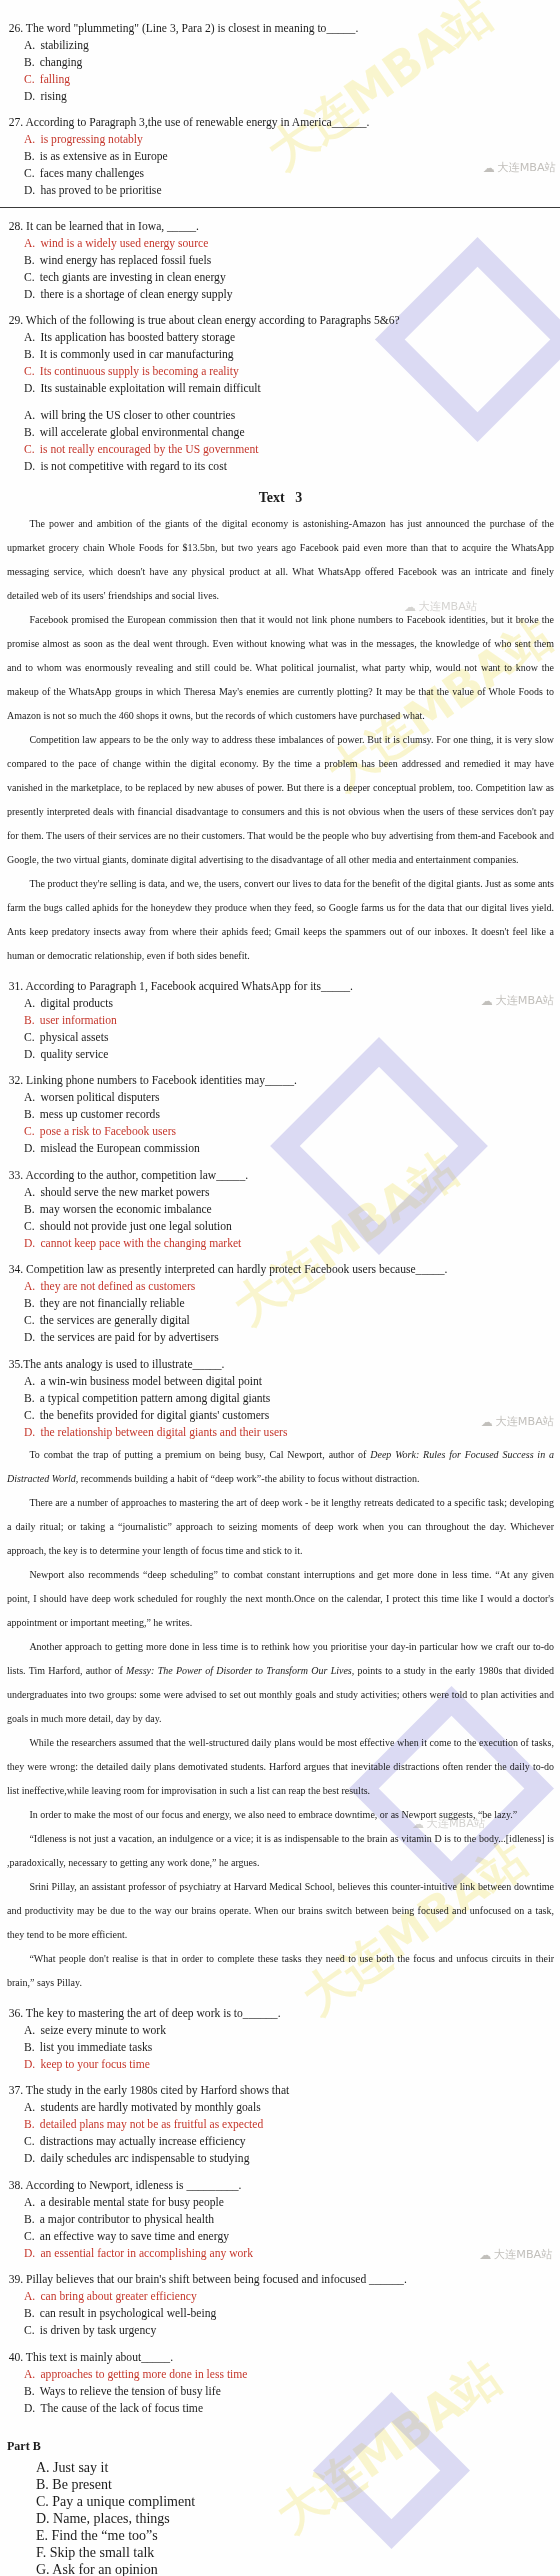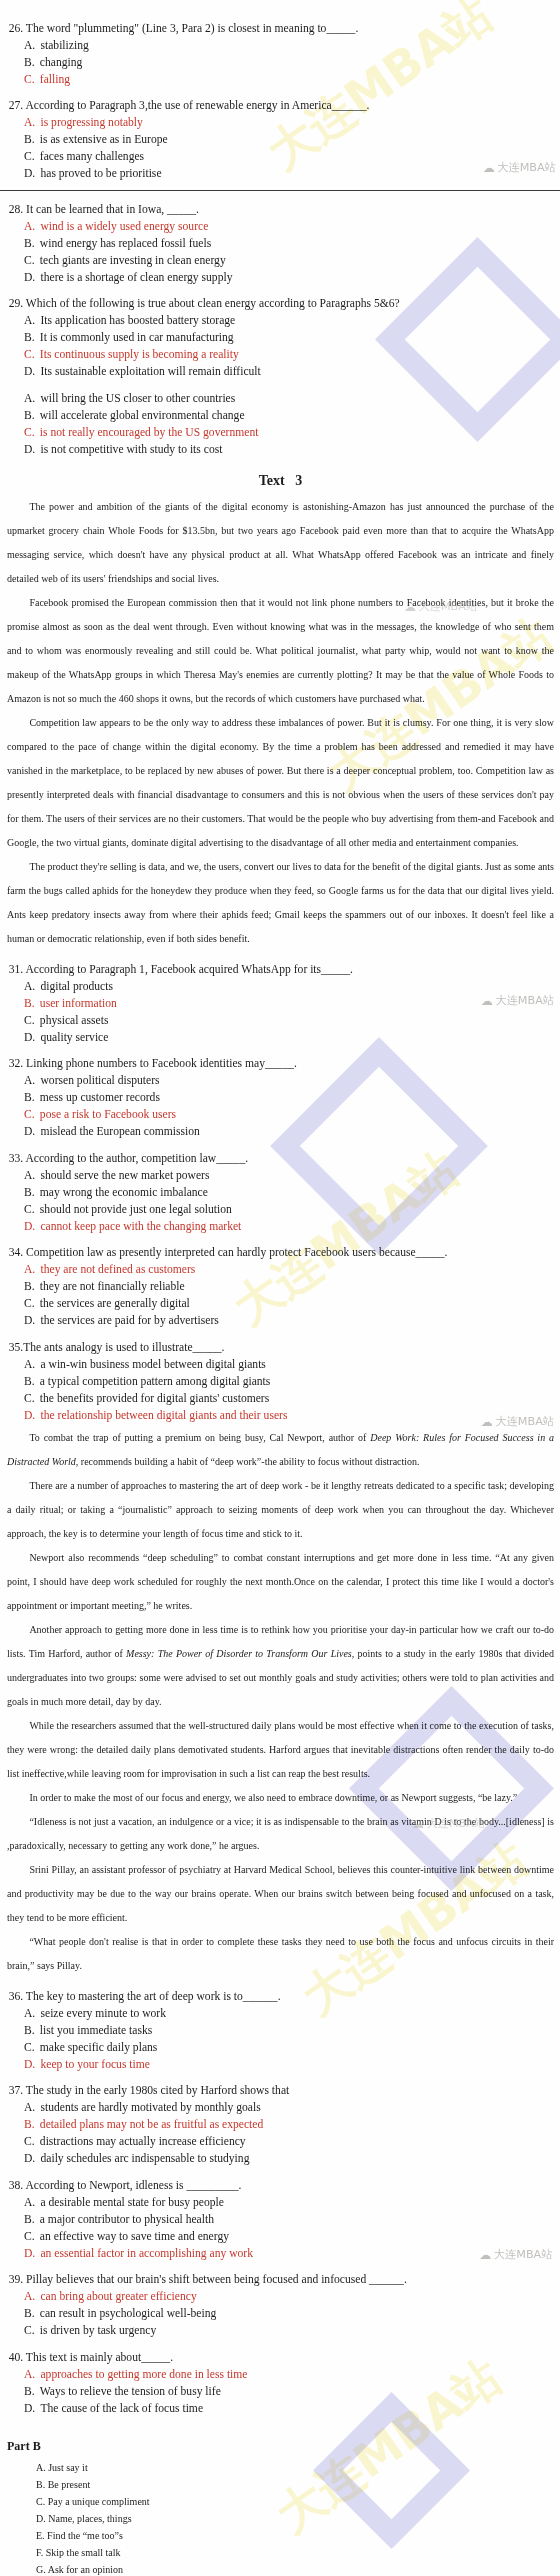--- a/index.html
+++ b/index.html
@@ -18,21 +18,21 @@
   
   .divider{border:none;border-top:1.7px solid #3a3a3a;height:0;margin:7.8px -7px 5.2px -7px;}
 
   
   .passage-title{text-align:center;font-weight:bold;font-size:14px;margin:15.5px 0 6px 0;white-space:pre;}
   .passage-para{font-size:10px;line-height:24px;text-align:justify;text-indent:22.4px;margin:0;}
   .passage-para em{font-style:italic;}
 
   
   .partb-title{font-weight:bold;font-size:12px;margin:22.4px 0 5.2px 0;}
-  .partb-item{font-size:10px;line-height:17px;padding-left:29px;}
+  .partb-item{font-size:14px;line-height:17px;padding-left:29px;}
   .partb-answer{font-size:11.6px;line-height:17px;padding-left:29px;margin-top:1.7px;}
 
   
   .wm-badge{position:absolute;z-index:3;display:flex;align-items:center;gap:2.6px;
             color:#b3b0ab;font-family:"DejaVu Sans",sans-serif;font-size:11.2px;
             opacity:.8;pointer-events:none;white-space:nowrap;}
   .wm-badge .wm-icon{font-size:12px;line-height:1;}
   .wm-b1{top:160px;right:5.2px;}
   .wm-b2{top:599px;left:404px;opacity:.55;}
   .wm-b3{top:993px;right:7px;}
@@ -96,20 +96,21 @@
       <span class="wm-icon">☁</span>
       <span>大连MBA站</span>
     </span>
 
   <div class="content" id="content">
       <div class="q">
         <div class="q-stem">26.  The word "plummeting" (Line 3, Para 2) is closest in meaning to_____.</div>
         <div class="q-option"><span class="opt-label">A.</span><span class="opt-text">stabilizing</span></div>
         <div class="q-option"><span class="opt-label">B.</span><span class="opt-text">changing</span></div>
         <div class="q-option red"><span class="opt-label">C.</span><span class="opt-text">falling</span></div>
+        <div class="q-option"><span class="opt-label">D.</span><span class="opt-text">rising</span></div>
       </div>
       <div class="q">
         <div class="q-stem">27.  According to Paragraph 3,the use of renewable energy in America______.</div>
         <div class="q-option red"><span class="opt-label">A.</span><span class="opt-text">is progressing notably</span></div>
         <div class="q-option"><span class="opt-label">B.</span><span class="opt-text">is as extensive as in Europe</span></div>
         <div class="q-option"><span class="opt-label">C.</span><span class="opt-text">faces many challenges</span></div>
         <div class="q-option"><span class="opt-label">D.</span><span class="opt-text">has proved to be prioritise</span></div>
       </div>
       <div class="divider"></div>
       <div class="q">
@@ -123,21 +124,21 @@
         <div class="q-stem">29.  Which of the following is true about clean energy according to Paragraphs 5&amp;6?</div>
         <div class="q-option"><span class="opt-label">A.</span><span class="opt-text">Its application has boosted battery storage</span></div>
         <div class="q-option"><span class="opt-label">B.</span><span class="opt-text">It is commonly used in car manufacturing</span></div>
         <div class="q-option red"><span class="opt-label">C.</span><span class="opt-text">Its continuous supply is becoming a reality</span></div>
         <div class="q-option"><span class="opt-label">D.</span><span class="opt-text">Its sustainable exploitation will remain difficult</span></div>
       </div>
       <div class="q">
         <div class="q-option"><span class="opt-label">A.</span><span class="opt-text">will bring the US closer to other countries</span></div>
         <div class="q-option"><span class="opt-label">B.</span><span class="opt-text">will accelerate global environmental change</span></div>
         <div class="q-option red"><span class="opt-label">C.</span><span class="opt-text">is not really encouraged by the US government</span></div>
-        <div class="q-option"><span class="opt-label">D.</span><span class="opt-text">is not competitive with study to its cost</span></div>
+        <div class="q-option"><span class="opt-label">D.</span><span class="opt-text">is not competitive with regard to its cost</span></div>
       </div>
       <div class="passage-title">Text   3</div>
       <p class="passage-para"><span class="seg">The power and ambition of the giants of the digital economy is astonishing-Amazon has just announced the purchase of the upmarket grocery chain Whole Foods for $13.5bn, but two years ago Facebook paid even more than that to acquire the WhatsApp messaging service, which doesn't have any physical product at all. What WhatsApp offered Facebook was an intricate and finely detailed web of its users' friendships and social lives.</span></p>
       <p class="passage-para"><span class="seg">Facebook promised the European commission then that it would not link phone numbers to Facebook identities, but it broke the promise almost as soon as the deal went through. Even without knowing what was in the messages, the knowledge of who sent them and to whom was enormously revealing and still could be. What political journalist, what party whip, would not want to know the makeup of the WhatsApp groups in which Theresa May's enemies are currently plotting? It may be that the value of Whole Foods to Amazon is not so much the 460 shops it owns, but the records of which customers have purchased what.</span></p>
       <p class="passage-para"><span class="seg">Competition law appears to be the only way to address these imbalances of power. But it is clumsy. For one thing, it is very slow compared to the pace of change within the digital economy. By the time a problem has been addressed and remedied it may have vanished in the marketplace, to be replaced by new abuses of power. But there is a deeper conceptual problem, too. Competition law as presently interpreted deals with financial disadvantage to consumers and this is not obvious when the users of these services don't pay for them. The users of their services are no their customers. That would be the people who buy advertising from them-and Facebook and Google, the two virtual giants, dominate digital advertising to the disadvantage of all other media and entertainment companies.</span></p>
       <p class="passage-para"><span class="seg">The product they're selling is data, and we, the users, convert our lives to data for the benefit of the digital giants. Just as some ants farm the bugs called aphids for the honeydew they produce when they feed, so Google farms us for the data that our digital lives yield. Ants keep predatory insects away from where their aphids feed; Gmail keeps the spammers out of our inboxes. It doesn't feel like a human or democratic relationship, even if both sides benefit.</span></p>
       <div class="q">
         <div class="q-stem">31.  According to Paragraph 1, Facebook acquired WhatsApp for its_____.</div>
         <div class="q-option"><span class="opt-label">A.</span><span class="opt-text">digital products</span></div>
         <div class="q-option red"><span class="opt-label">B.</span><span class="opt-text">user information</span></div>
@@ -147,52 +148,51 @@
       <div class="q">
         <div class="q-stem">32.  Linking phone numbers to Facebook identities may_____.</div>
         <div class="q-option"><span class="opt-label">A.</span><span class="opt-text">worsen political disputers</span></div>
         <div class="q-option"><span class="opt-label">B.</span><span class="opt-text">mess up customer records</span></div>
         <div class="q-option red"><span class="opt-label">C.</span><span class="opt-text">pose a risk to Facebook users</span></div>
         <div class="q-option"><span class="opt-label">D.</span><span class="opt-text">mislead the European commission</span></div>
       </div>
       <div class="q">
         <div class="q-stem">33.  According to the author, competition law_____.</div>
         <div class="q-option"><span class="opt-label">A.</span><span class="opt-text">should serve the new market powers</span></div>
-        <div class="q-option"><span class="opt-label">B.</span><span class="opt-text">may wrong the economic imbalance</span></div>
+        <div class="q-option"><span class="opt-label">B.</span><span class="opt-text">may worsen the economic imbalance</span></div>
         <div class="q-option"><span class="opt-label">C.</span><span class="opt-text">should not provide just one legal solution</span></div>
         <div class="q-option red"><span class="opt-label">D.</span><span class="opt-text">cannot keep pace with the changing market</span></div>
       </div>
       <div class="q">
         <div class="q-stem">34.  Competition law as presently interpreted can hardly protect Facebook users because_____.</div>
         <div class="q-option red"><span class="opt-label">A.</span><span class="opt-text">they are not defined as customers</span></div>
         <div class="q-option"><span class="opt-label">B.</span><span class="opt-text">they are not financially reliable</span></div>
         <div class="q-option"><span class="opt-label">C.</span><span class="opt-text">the services are generally digital</span></div>
         <div class="q-option"><span class="opt-label">D.</span><span class="opt-text">the services are paid for by advertisers</span></div>
       </div>
       <div class="q">
         <div class="q-stem">35.The ants analogy is used to illustrate_____.</div>
-        <div class="q-option"><span class="opt-label">A.</span><span class="opt-text">a win-win business model between digital giants</span></div>
+        <div class="q-option"><span class="opt-label">A.</span><span class="opt-text">a win-win business model between digital point</span></div>
         <div class="q-option"><span class="opt-label">B.</span><span class="opt-text">a typical competition pattern among digital giants</span></div>
         <div class="q-option"><span class="opt-label">C.</span><span class="opt-text">the benefits provided for digital giants' customers</span></div>
         <div class="q-option red"><span class="opt-label">D.</span><span class="opt-text">the relationship between digital giants and their users</span></div>
       </div>
       <p class="passage-para"><span class="seg">To combat the trap of putting a premium on being busy, Cal Newport, author of </span><em class="seg">Deep Work: Rules for Focused Success in a Distracted World</em><span class="seg">, recommends building a habit of “deep work”-the ability to focus without distraction.</span></p>
       <p class="passage-para"><span class="seg">There are a number of approaches to mastering the art of deep work - be it lengthy retreats dedicated to a specific task; developing a daily ritual; or taking a “journalistic” approach to seizing moments of deep work when you can throughout the day. Whichever approach, the key is to determine your length of focus time and stick to it.</span></p>
       <p class="passage-para"><span class="seg">Newport also recommends “deep scheduling” to combat constant interruptions and get more done in less time. “At any given point, I should have deep work scheduled for roughly the next month.Once on the calendar, I protect this time like I would a doctor's appointment or important meeting,” he writes.</span></p>
       <p class="passage-para"><span class="seg">Another approach to getting more done in less time is to rethink how you prioritise your day-in particular how we craft our to-do lists. Tim Harford, author of </span><em class="seg">Messy: The Power of Disorder to Transform Our Lives</em><span class="seg">, points to a study in the early 1980s that divided undergraduates into two groups: some were advised to set out monthly goals and study activities; others were told to plan activities and goals in much more detail, day by day.</span></p>
       <p class="passage-para"><span class="seg">While the researchers assumed that the well-structured daily plans would be most effective when it come to the execution of tasks, they were wrong: the detailed daily plans demotivated students. Harford argues that inevitable distractions often render the daily to-do list ineffective,while leaving room for improvisation in such a list can reap the best results.</span></p>
       <p class="passage-para"><span class="seg">In order to make the most of our focus and energy, we also need to embrace downtime, or as Newport suggests, “be lazy.”</span></p>
       <p class="passage-para"><span class="seg">“Idleness is not just a vacation, an indulgence or a vice; it is as indispensable to the brain as vitamin D is to the body...[idleness] is ,paradoxically, necessary to getting any work done,” he argues.</span></p>
       <p class="passage-para"><span class="seg">Srini Pillay, an assistant professor of psychiatry at Harvard Medical School, believes this counter-intuitive link between downtime and productivity may be due to the way our brains operate. When our brains switch between being focused and unfocused on a task, they tend to be more efficient.</span></p>
       <p class="passage-para"><span class="seg">“What people don't realise is that in order to complete these tasks they need to use both the focus and unfocus circuits in their brain,” says Pillay.</span></p>
       <div class="q">
         <div class="q-stem">36. The key to mastering the art of deep work is to______.</div>
         <div class="q-option"><span class="opt-label">A.</span><span class="opt-text">seize every minute to work</span></div>
         <div class="q-option"><span class="opt-label">B.</span><span class="opt-text">list you immediate tasks</span></div>
-        <div class="q-option"><span class="opt-label">C.</span><span class="opt-text">make specific daily plans</span></div>
         <div class="q-option red"><span class="opt-label">D.</span><span class="opt-text">keep to your focus time</span></div>
       </div>
       <div class="q">
         <div class="q-stem">37. The study in the early 1980s cited by Harford shows that</div>
         <div class="q-option"><span class="opt-label">A.</span><span class="opt-text">students are hardly motivated by monthly goals</span></div>
         <div class="q-option red"><span class="opt-label">B.</span><span class="opt-text">detailed plans may not be as fruitful as expected</span></div>
         <div class="q-option"><span class="opt-label">C.</span><span class="opt-text">distractions may actually increase efficiency</span></div>
         <div class="q-option"><span class="opt-label">D.</span><span class="opt-text">daily schedules arc indispensable to studying</span></div>
       </div>
       <div class="q">

